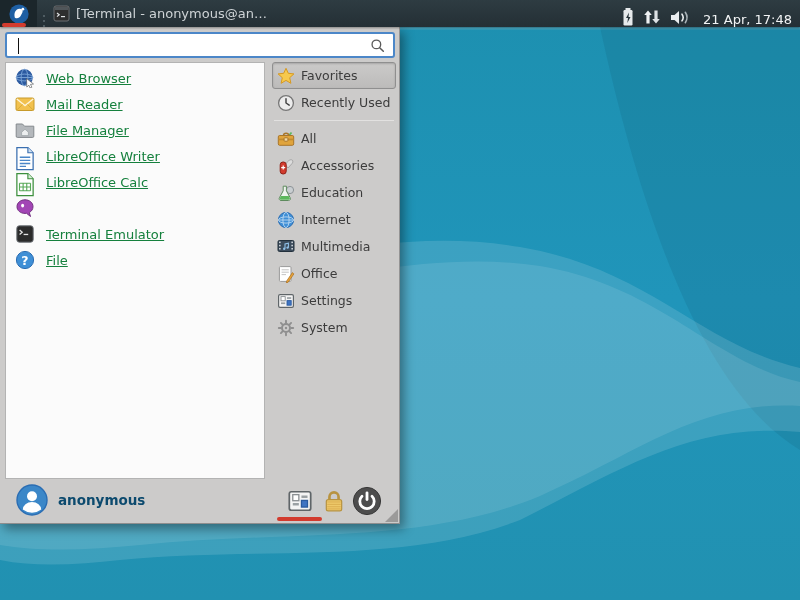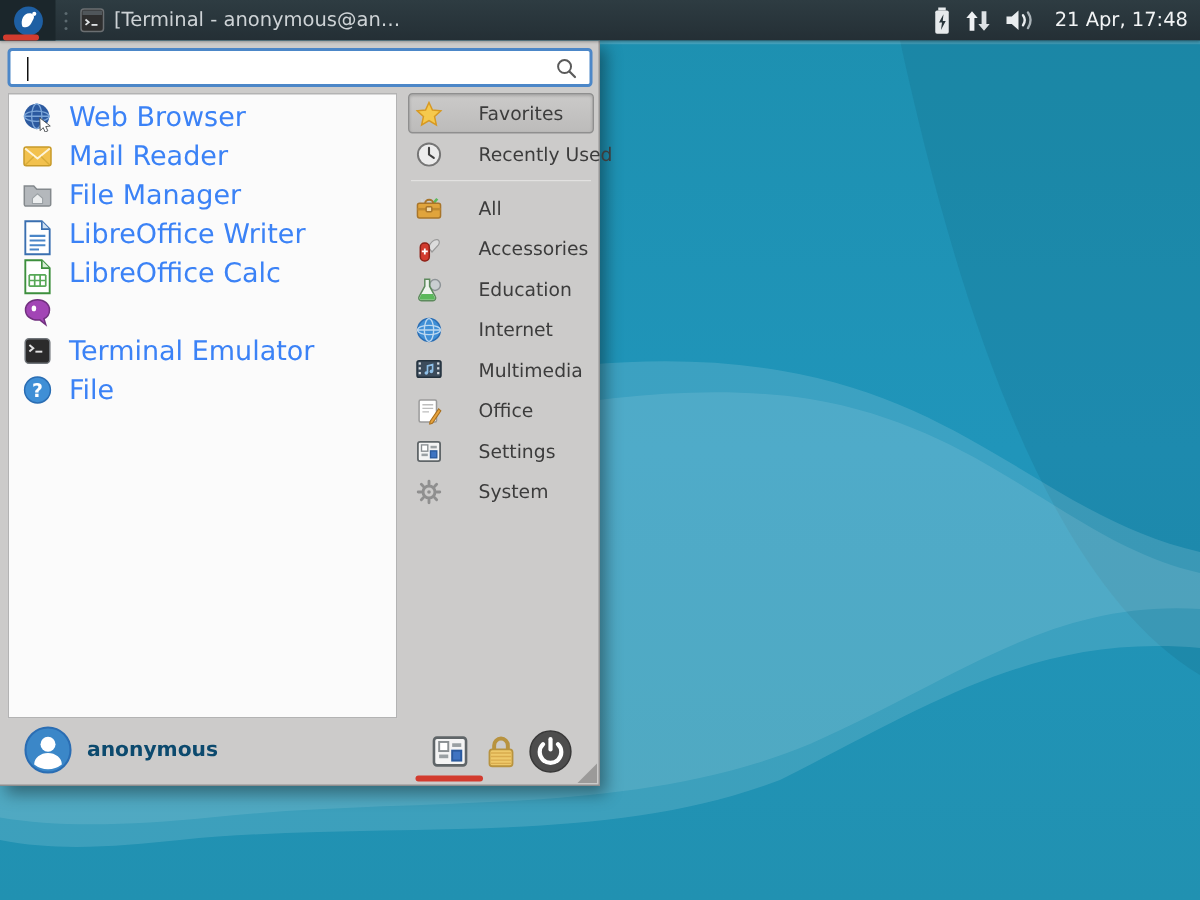--- a/index.html
+++ b/index.html
@@ -4,21 +4,21 @@
 <style>
   * { margin:0; padding:0; box-sizing:border-box; }
   html,body { width:800px; height:600px; overflow:hidden; font-family:"DejaVu Sans", sans-serif; }
   .screen { position:relative; width:800px; height:600px; background:#1f95b5; }
 
   
   .wallpaper { position:absolute; inset:0; }
 
   
   .panel { position:absolute; top:0; left:0; width:800px; height:27px;
-           background:linear-gradient(#2e3c42,#242f35); display:flex; align-items:center;
+           background:linear-gradient(#2e3c42,#242f35); display:flex; align-items:flex-end;
            color:#ced3d6; font-size:13px; z-index:5; box-shadow:0 1px 2px rgba(0,0,0,.35); }
   .whisker-btn { position:relative; width:37px; height:27px; background:#1b262b;
                  display:flex; align-items:center; justify-content:center; cursor:pointer; }
   .whisker-btn .logo { width:22px; height:22px; display:block; }
   .panel-underline { position:absolute; left:2px; bottom:0px; width:24px; height:4px; border-radius:2px; }
   .dots { display:flex; flex-direction:column; gap:3px; margin:0 6px 0 6px; }
   .dots i { width:2px; height:2px; background:#5c6a70; border-radius:50%; }
   .task-button { display:flex; align-items:center; gap:6px; height:27px; padding:0 8px 0 2px; cursor:pointer; }
   .task-button .tb-icon { width:17px; height:17px; display:block; }
   .task-title { color:#ced3d6; white-space:nowrap; }
@@ -36,24 +36,24 @@
   .search-input { flex:1; height:100%; border:none; outline:none; background:transparent;
                   font-family:"DejaVu Sans",sans-serif; font-size:13px; padding:0 6px; color:#222;
                   caret-color:#000; }
   .caret { position:absolute; left:11px; top:4px; width:1px; height:16px; background:#111; }
   .search-icon { width:15px; height:15px; margin-right:8px; display:block; }
 
   .app-pane { position:absolute; left:5px; top:35px; width:260px; height:417px;
               background:#fbfbfb; border:1px solid #b3b3b3; overflow:hidden; padding-top:2px; }
   .app-row { display:flex; align-items:center; height:26px; padding-left:9px; gap:11px; cursor:pointer; }
   .app-row .ic { width:20px; height:20px; flex:0 0 20px; display:block; }
-  .app-row .lb { font-size:18px; color:#3b82f6; white-space:nowrap; }
+  .app-row .lb { font-size:13px; color:#15803d; white-space:nowrap;text-decoration:underline; }
 
   .cat-pane { position:absolute; left:272px; top:35px; width:124px; }
-  .cat-row { display:flex; align-items:center; height:27px; padding-left:4px; gap:24px; cursor:pointer;
+  .cat-row { display:flex; align-items:center; height:27px; padding-left:4px; gap:6px; cursor:pointer;
              border:1px solid transparent; border-radius:3px; }
   .cat-row.selected { background:linear-gradient(#cbcac9,#bcbbba); border:1px solid #8f8f8f;
                       box-shadow:inset 0 1px 2px rgba(0,0,0,.18); }
   .cat-row .ic { width:18px; height:18px; flex:0 0 18px; display:block; }
   .cat-row .lb { font-size:12.5px; color:#3c3c3c; white-space:nowrap; }
   .cat-sep { height:1px; background:#b2b1b0; border-bottom:1px solid #e2e1e0; margin:4px 2px; }
 
   .footer { position:absolute; left:0; bottom:0; width:100%; height:44px; display:flex; align-items:center; }
   .avatar-btn { position:absolute; left:16px; top:5px; width:32px; height:32px; cursor:pointer; }
   .avatar-btn svg { width:100%; height:100%; display:block; }

